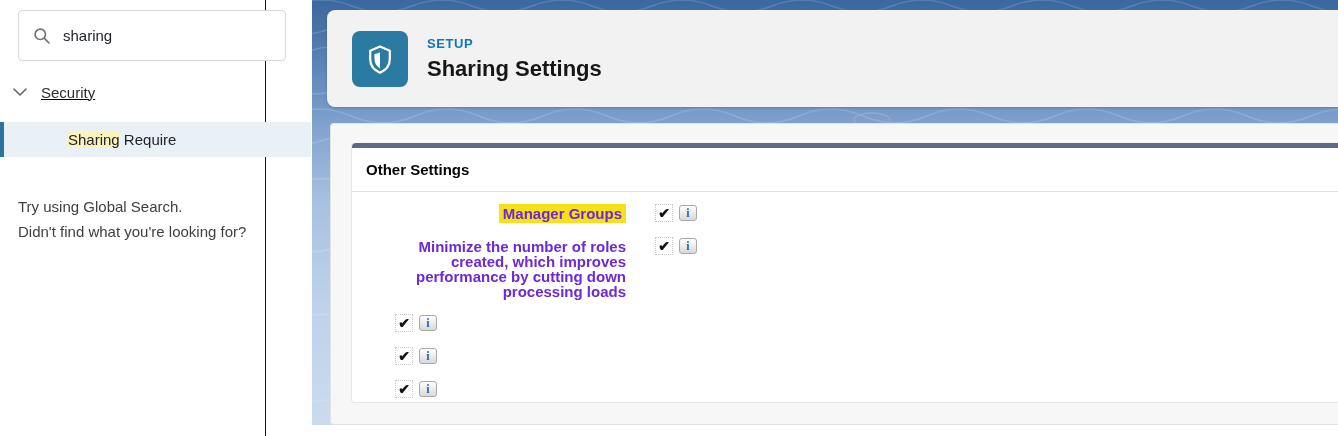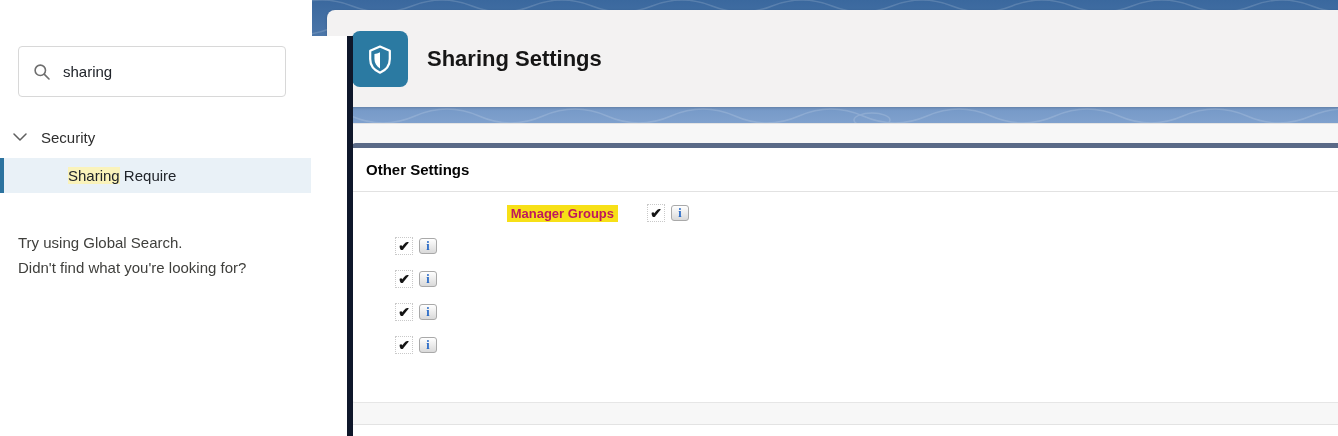--- a/index.html
+++ b/index.html
@@ -5,34 +5,34 @@
   * { margin: 0; padding: 0; box-sizing: border-box; }
   html, body { width: 1338px; height: 436px; overflow: hidden; }
   body {
     position: relative;
     font-family: "Liberation Sans", sans-serif;
     background: #ffffff;
   }
 
   
   .sidebar {
-    position: absolute; left: 0; top: 0; bottom: 0; width: 353px;
-    background: #ffffff; border-right: 6px solid #0f172a; z-index: 3; margin-top: 36px;
+    position: absolute; left: 0; top: 0; bottom: 0; width: 266px;
+    background: #ffffff; border-right: 1px solid #0f172a; z-index: 3;
   }
   .search-box {
     position: absolute; left: 18px; top: 10px; width: 268px; height: 51px;
     border: 1px solid #d8d8d8; border-radius: 4px; background: #fff;
     display: flex; align-items: center; padding-left: 14px; gap: 12px;
     cursor: text;
   }
   .search-box svg { flex: 0 0 auto; }
   .search-value { font-size: 15px; color: #20242a; }
   .tree-branch {
-    position: absolute; left: 0; top: 89px; width: 100%; height: 24px;
-    display: flex; align-items: center; cursor: pointer;
+    position: absolute; left: 0; top: 80px; width: 100%; height: 24px;
+    display: flex; align-items: center; cursor: pointer; text-decoration: underline;
   }
   .tree-branch .chev { margin-left: 13px; display: flex; }
   .tree-branch .branch-label { margin-left: 14px; font-size: 15px; color: #2e2e2e; }
   .tree-leaf-selected {
     position: absolute; left: 0; top: 122px; width: 311px; height: 35px;
     background: #e9f1f7; border-left: 4px solid #2c739f;
     display: flex; align-items: center; padding-left: 64px;
     font-size: 15px; color: #20242a; cursor: pointer;
   }
   .pale-hl { background: #faf3bb; }
@@ -74,21 +74,21 @@
     background: #ffffff; border: 1px solid #e6e6e6; border-right: none; border-top: none;
     border-radius: 4px 0 0 4px;
   }
   .section-topbar { height: 5px; background: #5a6a87; border-radius: 4px 0 0 0; }
   .section-title { font-size: 15px; font-weight: bold; color: #050505; padding: 13px 0 0 14px; }
   .section-divider { height: 1px; background: #e2e2e2; margin-top: 13px; }
   .rows { padding: 14px 0 0 14px; }
   .row { display: flex; align-items: flex-start; margin-bottom: 17px; }
   .row-label {
     width: 252px; text-align: right;
-    font-size: 13px; font-weight: bold; line-height: 15px; color: #be185d;
+    font-size: 15px; font-weight: bold; line-height: 15px; color: #6d28d9; margin-left: 8px;
   }
   .label-text.hl { background: #f7e017; padding: 1px 4px; }
   .check {
     margin-left: 29px; margin-top: -2px; width: 18px; height: 18px;
     border: 1px dotted #c9c9c9;
     display: flex; align-items: center; justify-content: center;
     font-size: 14px; font-weight: bold; color: #141414; flex: 0 0 auto;
   }
   .info {
     margin-left: 6px; margin-top: -1px; width: 18px; height: 16px;
@@ -153,37 +153,39 @@
   </div>
 
   <header class="header-card">
     <div class="header-icon">
       <svg width="34" height="34" viewBox="0 0 52 52">
         <path d="M26 7 L41 13.5 V26 C41 36.5 35 43 26 47 C17 43 11 36.5 11 26 V13.5 Z" fill="none" stroke="#ffffff" stroke-width="3.4" stroke-linejoin="round"></path>
         <path d="M26 15.5 C23 17 20.2 18 17.5 18.5 V26 C17.5 32.5 21 37.5 26 40.5 Z" fill="#ffffff"></path>
       </svg>
     </div>
     <div>
+      <div class="eyebrow">SETUP</div>
       <div class="page-title">Sharing Settings</div>
     </div>
   </header>
 
   <div class="content">
     <section class="section">
       <div class="section-topbar"></div>
       <h2 class="section-title">Other Settings</h2>
       <div class="section-divider"></div>
       <div class="rows">
   <div class="row">
     <div class="row-label"><span class="label-text hl">Manager Groups</span></div>
     <span class="check">✔</span>
     <span class="info">i</span>
   </div>
 
   <div class="row">
+    <div class="row-label"><span class="label-text">Minimize the number of roles created, which improves performance by cutting down processing loads</span></div>
     <span class="check">✔</span>
     <span class="info">i</span>
   </div>
 
   <div class="row">
     <span class="check">✔</span>
     <span class="info">i</span>
   </div>
 
   <div class="row">

